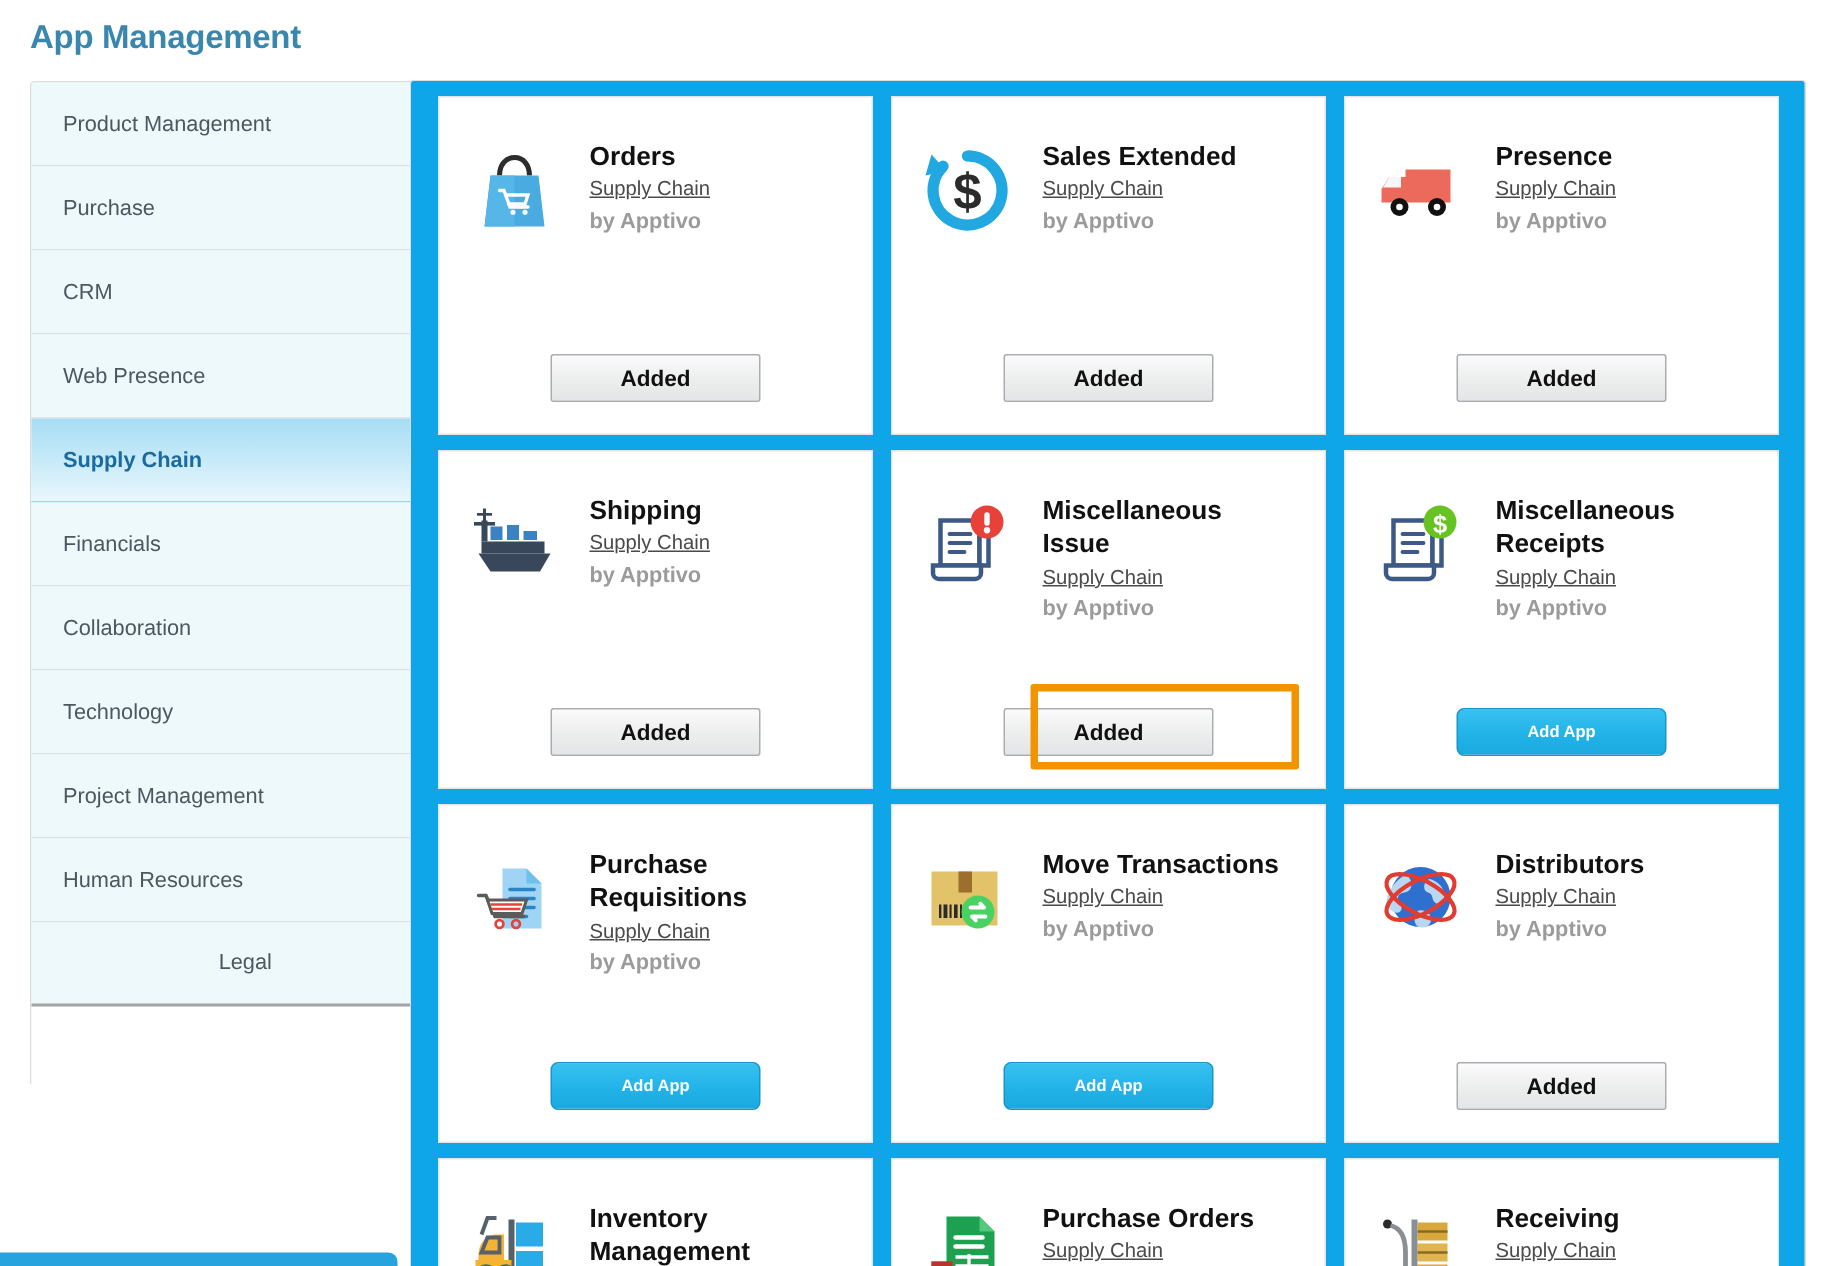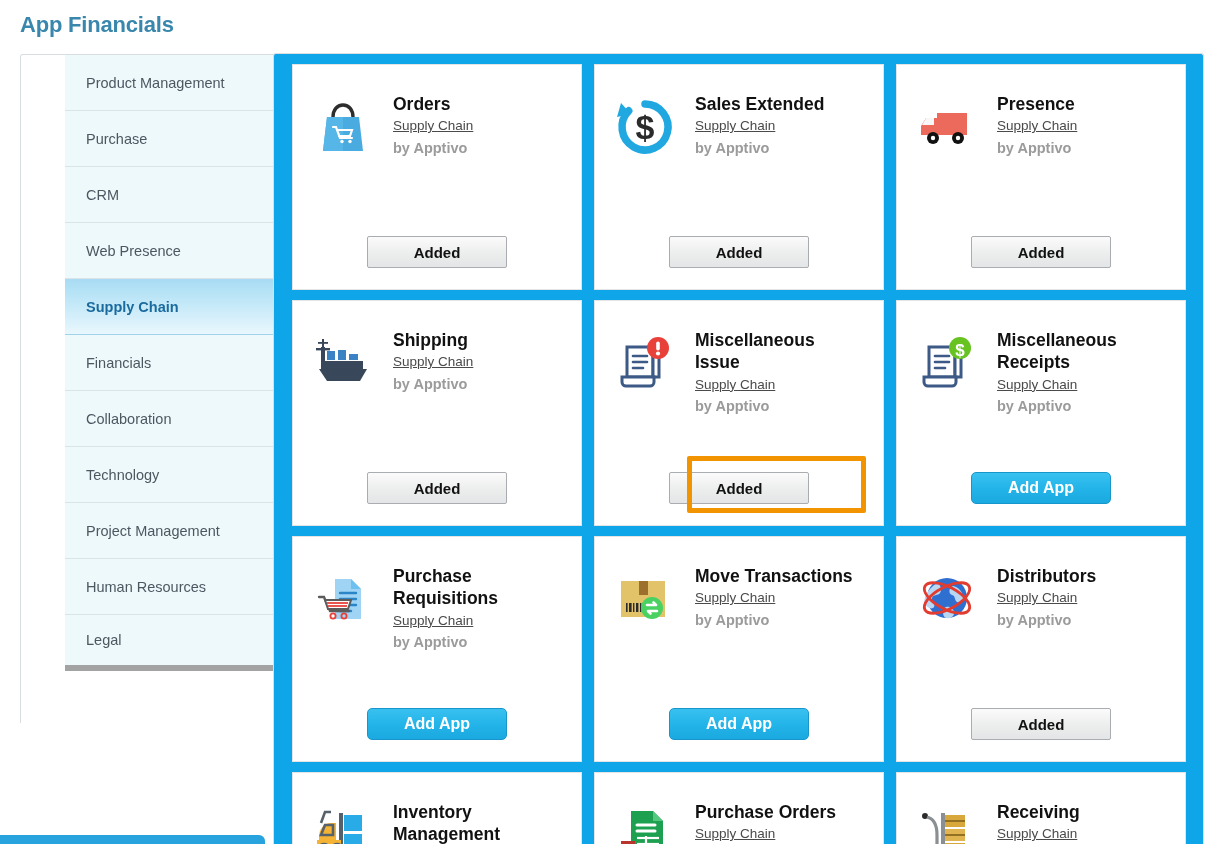--- a/index.html
+++ b/index.html
@@ -28,33 +28,32 @@
 
   
   .sidebar {
     position: absolute;
     left: 20px; top: 54px;
     width: 302px;
     border: 1px solid #d8dde0;
     border-bottom: none;
     background: #ffffff;
     border-radius: 3px 3px 0 0;
-    padding-left: 44px;
   }
   .cat-item {
     position: relative;
     height: 56px;
     background: #eef9fc;
     border-bottom: 1px solid #d9e3e8;
     display: flex;
     align-items: center;
     padding: 0 14px 0 21px;
     cursor: pointer;
   }
-  .cat-item:last-child { border-bottom: 6px solid #a3a3a3; }
+  .cat-item:last-child { border-bottom: 2px solid #a3a3a3; text-align: center; }
   .cat-label {
     flex: 1;
     font-size: 14.5px;
     color: #4c5860;
   }
   .cat-item.active {
     background: linear-gradient(to bottom, #a8dcf4 0%, #bde6f7 35%, #e9f7fd 100%);
     border-bottom: 1px solid #9fd3ea;
   }
   .cat-item.active .cat-label {
@@ -162,21 +161,21 @@
     background: linear-gradient(to bottom, #fbfbfb 0%, #eceded 55%, #e4e5e6 100%);
     border: 1px solid #a9adb1;
     border-radius: 2px;
     cursor: pointer;
     font-family: "Liberation Sans", sans-serif;
   }
   .btn-add {
     min-width: 140px;
     height: 32px;
     padding: 0 18px;
-    font-size: 16px;
+    font-size: 11px;
     font-weight: bold;
     color: #ffffff;
     background: linear-gradient(to bottom, #38c1f0 0%, #22b3e8 55%, #1aa9e0 100%);
     border: 1px solid #1996c9;
     border-radius: 5px;
     cursor: pointer;
     font-family: "Liberation Sans", sans-serif;
   }
   .card.highlighted .card-action {
     outline: none;
@@ -189,21 +188,21 @@
     border-radius: 2px;
     pointer-events: none;
   }
   .card.highlighted .card-action { bottom: 21px; }
 </style>
 </head>
 <body>
 
 <div id="page">
 
-  <div class="page-title">App Financials</div>
+  <div class="page-title">App Management</div>
 
   <div class="sidebar">
     <div id="sidebar-items">
         <div class="cat-item">
           <div class="cat-label">Product Management</div>
           <div class="chev">
             <svg width="11" height="11" viewBox="0 0 11 11">
               <path d="M3.6 1.6L7.4 5.5 3.6 9.4" fill="none" stroke="#ffffff" stroke-width="2.2" stroke-linecap="round" stroke-linejoin="round"></path>
             </svg>
           </div>

